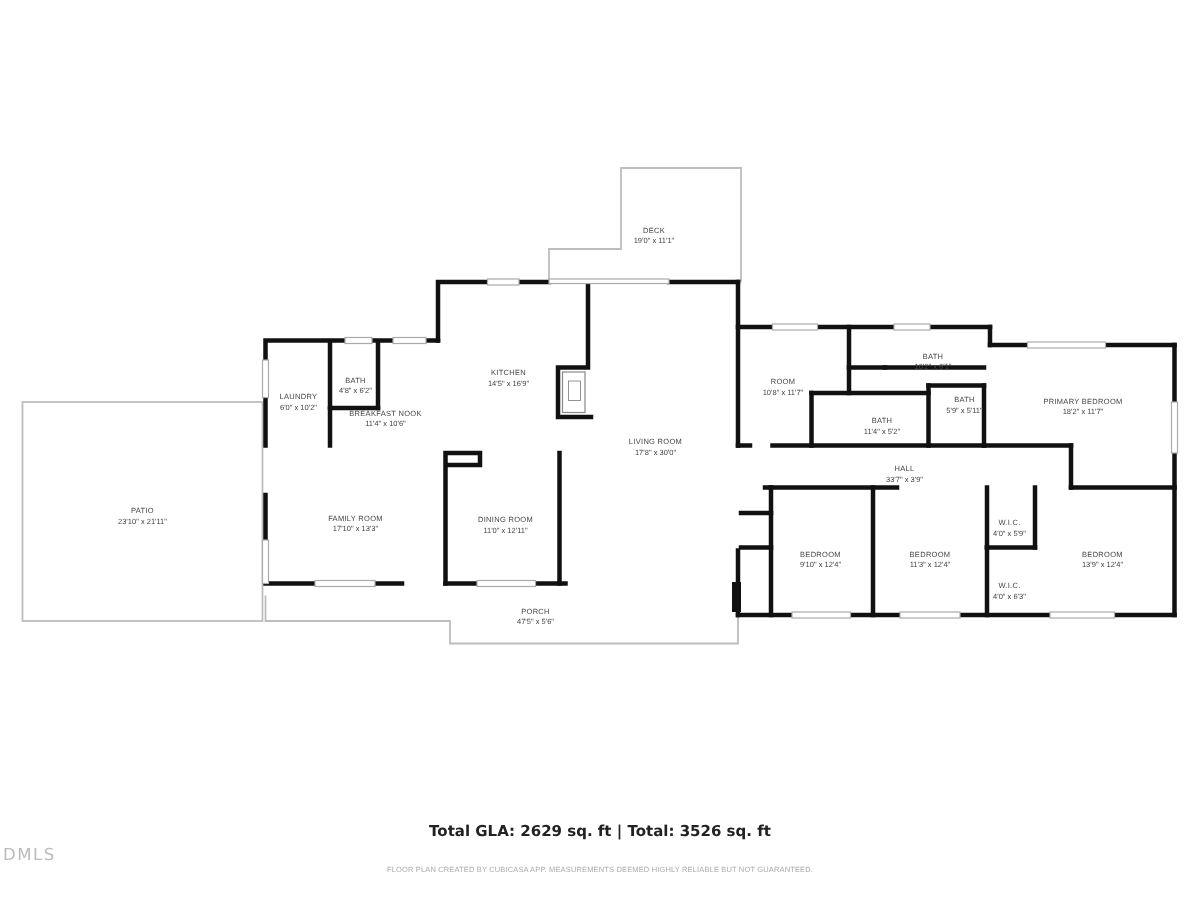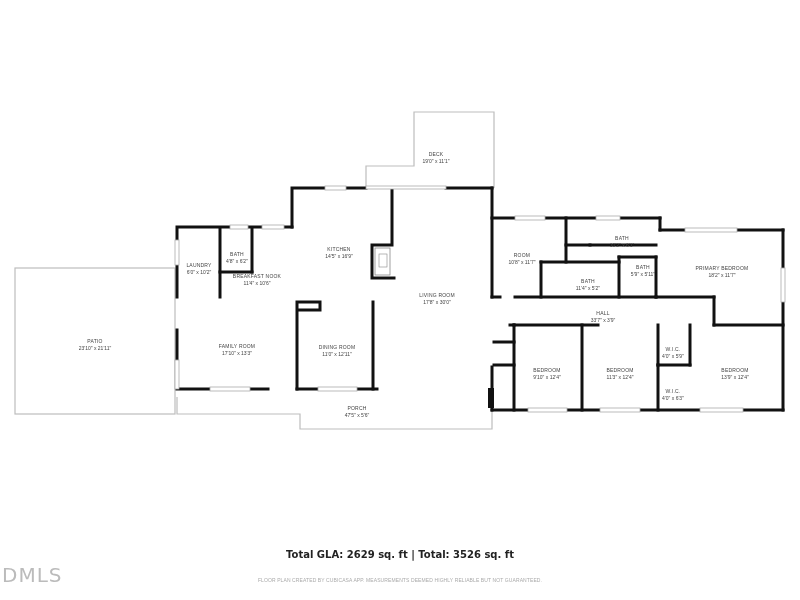--- a/index.html
+++ b/index.html
@@ -5,21 +5,21 @@
   html, body { margin:0; padding:0; background:#ffffff; }
   body { width:800px; height:600px; position:relative; overflow:hidden; font-family:"Liberation Sans", sans-serif; }
   #plan { position:absolute; left:0; top:0; }
   .lbl { position:absolute; text-align:center; color:#444; font-size:5px; line-height:7px; transform:translateX(-50%); white-space:nowrap; }
   .lbl .n { display:block; letter-spacing:0.2px; }
   .lbl .d { display:block; }
   .summary { position:absolute; left:0; width:800px; text-align:center; top:549px; }
   .summary .t1 { font-size:10px; font-weight:bold; color:#222; line-height:12px; font-family:"DejaVu Sans", sans-serif; }
   .summary .t2 { font-size:9.5px; color:#333; line-height:12px; font-family:"DejaVu Sans", sans-serif; }
   .disclaimer { position:absolute; left:0; width:800px; top:577px; text-align:center; font-size:5px; color:#aaa; letter-spacing:0.1px; }
-  .wm { position:absolute; left:2px; top:563px; font-size:20px; color:#bbb; letter-spacing:1px; font-family:"DejaVu Sans", sans-serif; }
+  .wm { position:absolute; left:2px; top:563px; font-size:11px; color:#bbb; letter-spacing:1px; font-family:"DejaVu Sans", sans-serif; }
 </style>
 </head>
 <body>
 
 <svg id="plan" width="800" height="600" viewBox="0 0 800 600">
 
   <g fill="none" stroke="#bdbdbd" stroke-width="1.2">
     <rect x="15" y="268" width="160" height="146"></rect>
     <polyline points="366,188 366,166 414,166 414,112 494,112 494,188"></polyline>
     <polyline points="177,397 177,414 300,414 300,429 492,429 492,410"></polyline>

